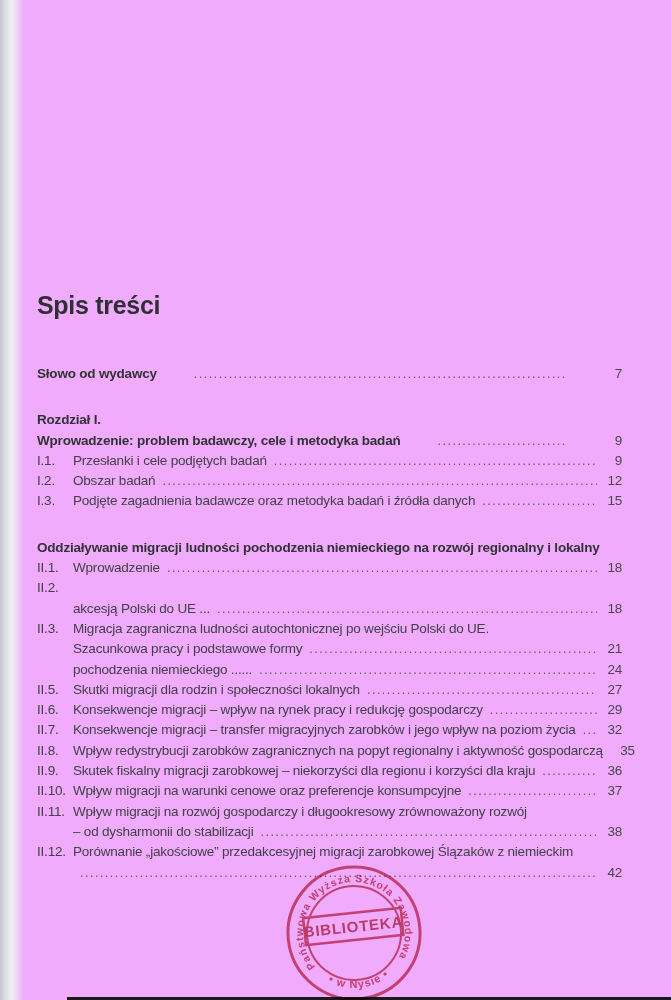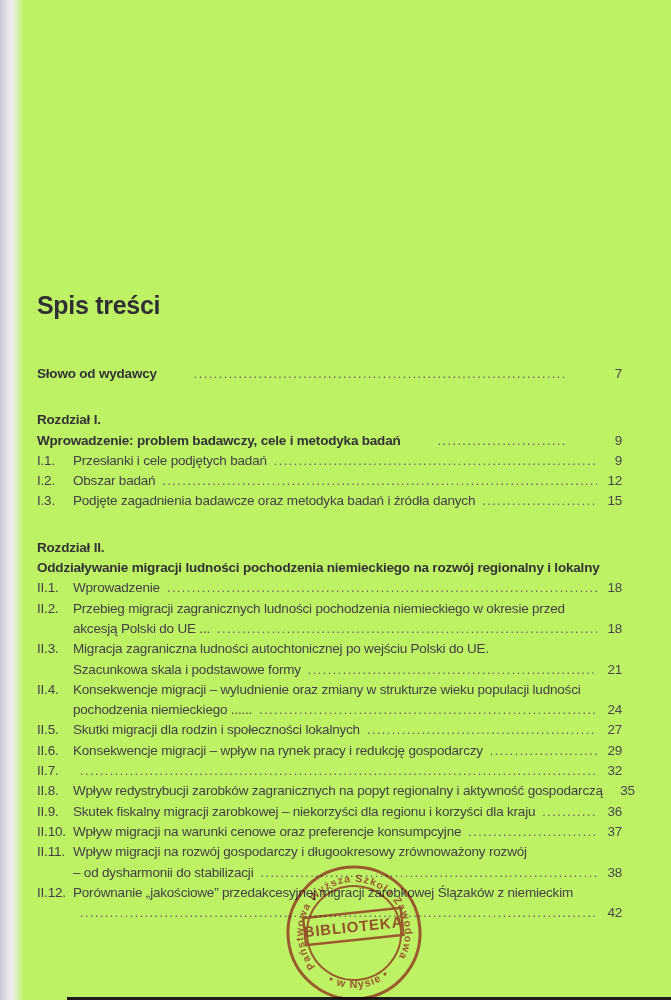--- a/index.html
+++ b/index.html
@@ -1,20 +1,20 @@
 <!DOCTYPE html>
 <html><head>
 <meta charset="utf-8">
 <style>
   html, body { margin: 0; padding: 0; background: #ffffff; }
   .page {
     position: relative;
     width: 671px;
     height: 1000px;
-    background: #bef264;
+    background: #f0abfc;
     overflow: hidden;
     font-family: "Liberation Sans", sans-serif;
   }
   .edge-shadow {
     position: absolute;
     left: 0; top: 0; bottom: 0;
     width: 24px;
     background: linear-gradient(to right, #c6c6d0 0px, #dcdce3 5px, #efeff2 12px, rgba(251,251,250,0) 24px);
     pointer-events: none;
   }
@@ -114,56 +114,48 @@
         </div>
         <div class="row">
           <span class="lab">I.3.</span>
           <span class="txt">Podjęte zagadnienia badawcze oraz metodyka badań i źródła danych</span>
           <span class="dots">............................................................................................................................................................................................................................</span>
           <span class="pg">15</span>
         </div>
       </div>
       <div class="section">
         <div class="row bold">
-          <span class="txt">Rozdział II.</span>
-        </div>
-        <div class="row bold">
           <span class="txt">Oddziaływanie migracji ludności pochodzenia niemieckiego na rozwój regionalny i lokalny</span>
           <span class="dots">............................................................................................................................................................................................................................</span>
           <span class="pg">18</span>
         </div>
         <div class="row">
           <span class="lab">II.1.</span>
           <span class="txt">Wprowadzenie</span>
           <span class="dots">............................................................................................................................................................................................................................</span>
           <span class="pg">18</span>
         </div>
         <div class="row">
           <span class="lab">II.2.</span>
-          <span class="txt">Przebieg migracji zagranicznych ludności pochodzenia niemieckiego w okresie przed</span>
         </div>
         <div class="row">
           <span class="lab"></span>
           <span class="txt">akcesją Polski do UE ...</span>
           <span class="dots">............................................................................................................................................................................................................................</span>
           <span class="pg">18</span>
         </div>
         <div class="row">
           <span class="lab">II.3.</span>
           <span class="txt">Migracja zagraniczna ludności autochtonicznej po wejściu Polski do UE.</span>
         </div>
         <div class="row">
           <span class="lab"></span>
-          <span class="txt">Szacunkowa skala i podstawowe formy</span>
+          <span class="txt">Szacunkowa pracy i podstawowe formy</span>
           <span class="dots">............................................................................................................................................................................................................................</span>
           <span class="pg">21</span>
-        </div>
-        <div class="row">
-          <span class="lab">II.4.</span>
-          <span class="txt">Konsekwencje migracji – wyludnienie oraz zmiany w strukturze wieku populacji ludności</span>
         </div>
         <div class="row">
           <span class="lab"></span>
           <span class="txt">pochodzenia niemieckiego ......</span>
           <span class="dots">............................................................................................................................................................................................................................</span>
           <span class="pg">24</span>
         </div>
         <div class="row">
           <span class="lab">II.5.</span>
           <span class="txt">Skutki migracji dla rodzin i społeczności lokalnych</span>
@@ -171,20 +163,21 @@
           <span class="pg">27</span>
         </div>
         <div class="row">
           <span class="lab">II.6.</span>
           <span class="txt">Konsekwencje migracji – wpływ na rynek pracy i redukcję gospodarczy</span>
           <span class="dots">............................................................................................................................................................................................................................</span>
           <span class="pg">29</span>
         </div>
         <div class="row">
           <span class="lab">II.7.</span>
+          <span class="txt">Konsekwencje migracji – transfer migracyjnych zarobków i jego wpływ na poziom życia</span>
           <span class="dots">............................................................................................................................................................................................................................</span>
           <span class="pg">32</span>
         </div>
         <div class="row">
           <span class="lab">II.8.</span>
           <span class="txt">Wpływ redystrybucji zarobków zagranicznych na popyt regionalny i aktywność gospodarczą</span>
           <span class="dots">............................................................................................................................................................................................................................</span>
           <span class="pg">35</span>
         </div>
         <div class="row">

